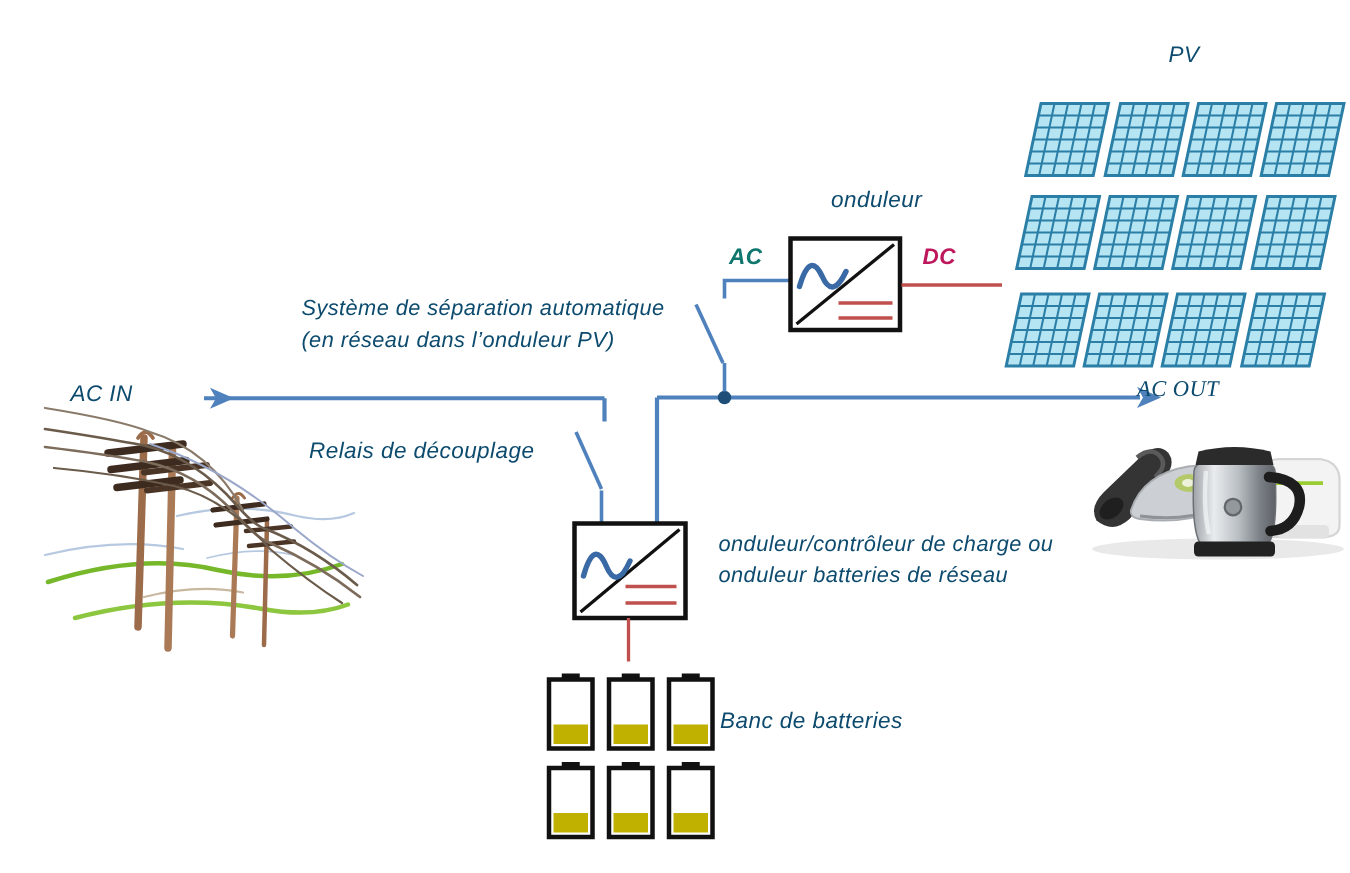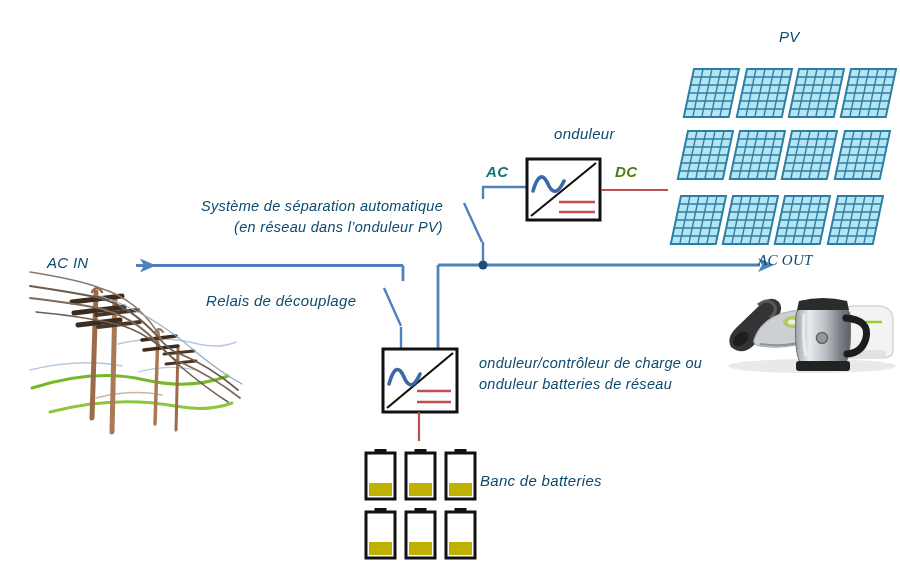--- a/index.html
+++ b/index.html
@@ -10,22 +10,22 @@
   #diagram-svg{position:absolute;left:0;top:0;}
   .label{
     position:absolute;font-style:italic;color:#0c4a6e;
     font-size:15px;letter-spacing:.3px;white-space:nowrap;
   }
   .label-ac-in{left:47px;top:254px;}
   .label-ac-out{left:758px;top:252px;font-family:Liberation Serif, serif;}
   .label-pv{left:779px;top:28px;}
   .label-onduleur{left:534px;top:125px;margin-left:20px;}
   .label-ac{left:486px;top:163px;font-weight:bold;color:#0f766e;}
-  .label-dc{left:615px;top:163px;font-weight:bold;color:#4d7c0f;}
-  .label-separation{right:457px;top:196px;text-align:right;font-size:14.5px;line-height:21px;}
+  .label-dc{left:615px;top:163px;font-weight:bold;color:#be185d;}
+  .label-separation{right:457px;top:196px;text-align:left;font-size:14.5px;line-height:21px;}
   .label-relais{left:206px;top:292px;}
   .label-onduleur2{left:479px;top:353px;font-size:14.5px;line-height:21px;}
   .label-batteries{left:480px;top:472px;}
 </style>
 </head>
 <body>
 
 <div id="stage">
 
   <svg id="diagram-svg" width="900" height="582" viewBox="0 0 900 582">

